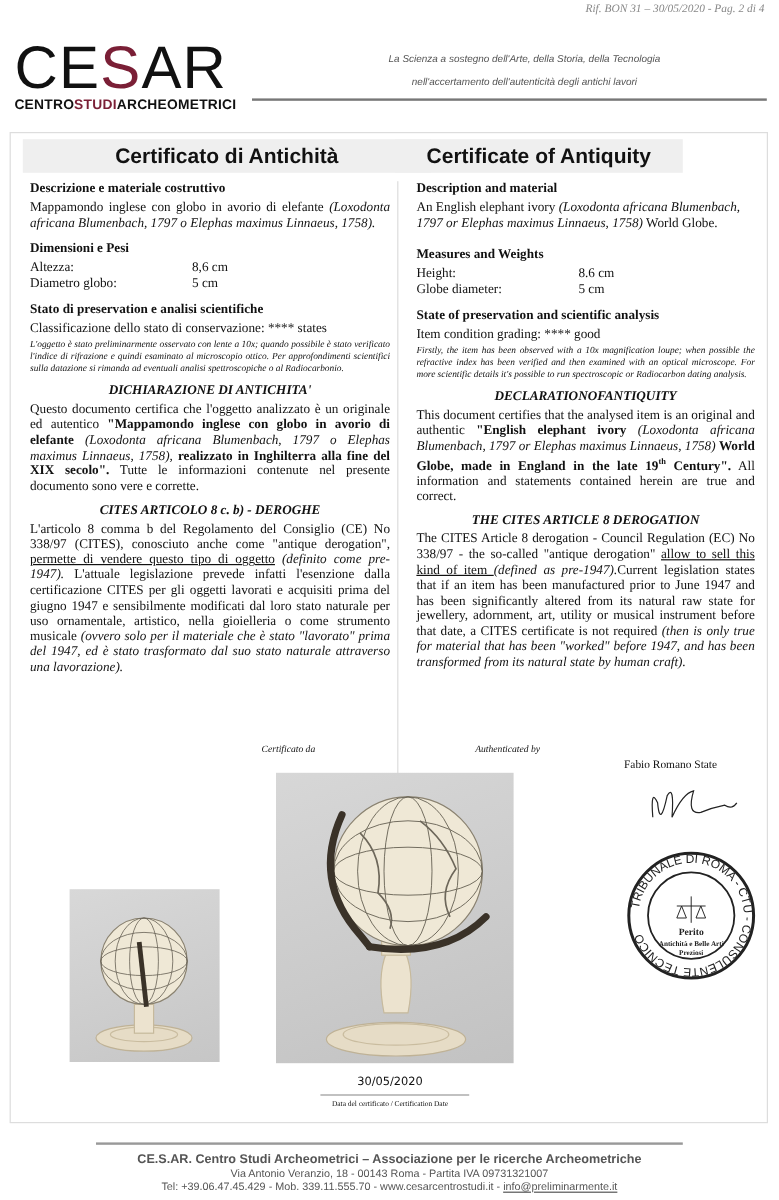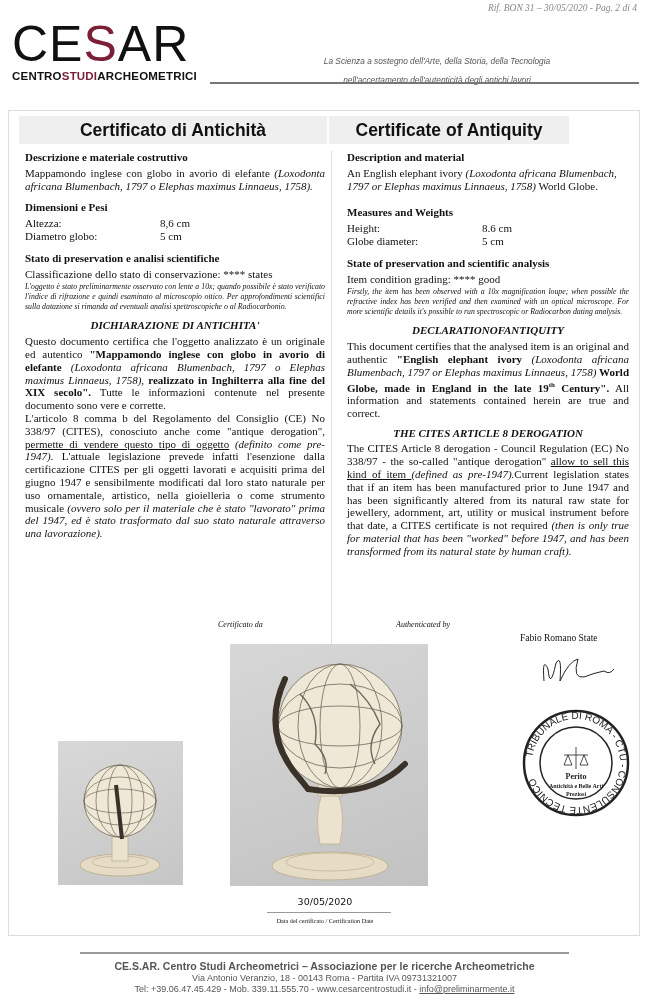--- a/index.html
+++ b/index.html
@@ -1,33 +1,33 @@
 <!DOCTYPE html>
 <html><head>
 <meta charset="utf-8">
 <style>
   * { box-sizing: border-box; margin: 0; padding: 0; }
   html, body { width: 649px; height: 1000px; background: #ffffff; overflow: hidden; }
   body { position: relative; font-family: "Liberation Serif", serif; color: #111; }
 
   .ref { position: absolute; top: 3px; right: 12px; font-size: 9.5px; font-style: italic; color: #888; font-family: "Liberation Serif", serif; }
 
-  .logo { position: absolute; left: 12px; top: 22px; width: 220px; }
+  .logo { position: absolute; left: 12px; top: 34px; width: 220px; }
   .logo-main { font-family: "Liberation Sans", sans-serif; font-size: 50px; letter-spacing: 1px; line-height: 44px; color: #111; font-weight: 400; }
   .logo-main .s { color: #7a1f36; }
   .logo-sub { font-family: "Liberation Sans", sans-serif; font-size: 11.5px; font-weight: 700; letter-spacing: 0.2px; color: #111; margin-top: 4px; }
   .logo-sub .s { color: #7a1f36; }
 
-  .tagline { position: absolute; left: 232px; width: 410px; top: 40px; text-align: center; font-family: "Liberation Sans", sans-serif; font-style: italic; color: #555; font-size: 8.3px; line-height: 19px; margin-top: 12px; }
+  .tagline { position: absolute; left: 232px; width: 410px; top: 40px; text-align: center; font-family: "Liberation Sans", sans-serif; font-style: italic; color: #555; font-size: 8.3px; line-height: 19px; }
   .tag-rule { position: absolute; left: 210px; right: 10px; top: 82px; height: 1.5px; background: #777; }
 
   .frame { position: absolute; left: 8px; top: 110px; width: 632px; height: 826px; border: 1.5px solid #ddd; background: #fff; }
 
   .hbar { position: absolute; top: 5px; height: 28px; background: #efefef; font-family: "Liberation Sans", sans-serif; font-weight: 700; font-size: 17.5px; text-align: center; line-height: 28px; color: #111; }
-  .hbar.left { left: 10px; width: 308px; }
+  .hbar.left { left: 10px; width: 340px; }
   .hbar.right { left: 320px; width: 240px; }
 
   .col { position: absolute; top: 40px; font-size: 11px; line-height: 12.8px; text-align: justify; }
   .col.left { left: 16px; width: 300px; }
   .col.right { left: 338px; width: 282px; }
   .vdiv { position: absolute; left: 322px; top: 40px; width: 1px; height: 550px; background: #ddd; }
 
   .sec-title { font-weight: 700; font-size: 11px; margin-bottom: 3px; }
   .p { margin-bottom: 9px; }
   .kv { display: flex; line-height: 12.8px; }
@@ -88,20 +88,21 @@
       </div>
     <div class="kv p">
         <span class="k">Diametro globo:</span>
         <span>5 cm</span>
       </div>
     <div class="sec-title">Stato di preservation e analisi scientifiche</div>
     <div style="margin-bottom:2px">Classificazione dello stato di conservazione: **** states</div>
     <div class="small-it">L'oggetto è stato preliminarmente osservato con lente a 10x; quando possibile è stato verificato l'indice di rifrazione e quindi esaminato al microscopio ottico. Per approfondimenti scientifici sulla datazione si rimanda ad eventuali analisi spettroscopiche o al Radiocarbonio.</div>
     <div class="center-title">DICHIARAZIONE DI ANTICHITA'</div>
     <div><span>Questo documento certifica che l'oggetto analizzato è un originale ed autentico </span><span class="b">"Mappamondo inglese con globo in avorio di elefante</span><span class="it"> (Loxodonta africana Blumenbach, 1797 o Elephas maximus Linnaeus, 1758), </span><span class="b">realizzato in Inghilterra alla fine del XIX secolo".</span><span> Tutte le informazioni contenute nel presente documento sono vere e corrette.</span></div>
+    <div class="center-title">CITES ARTICOLO 8 c. b) - DEROGHE</div>
     <div><span>L'articolo 8 comma b del Regolamento del Consiglio (CE) No 338/97 (CITES), conosciuto anche come "antique derogation", </span><span class="u">permette di vendere questo tipo di oggetto</span><span class="it"> (definito come pre-1947).</span><span> L'attuale legislazione prevede infatti l'esenzione dalla certificazione CITES per gli oggetti lavorati e acquisiti prima del giugno 1947 e sensibilmente modificati dal loro stato naturale per uso ornamentale, artistico, nella gioielleria o come strumento musicale </span><span class="it">(ovvero solo per il materiale che è stato "lavorato" prima del 1947, ed è stato trasformato dal suo stato naturale attraverso una lavorazione).</span></div>
   </div>
 
   <div class="col right">
     <div class="sec-title">Description and material</div>
     <div class="p" style="text-align:left;margin-bottom:14px"><span>An English elephant ivory </span><span class="it">(Loxodonta africana Blumenbach, 1797 or Elephas maximus Linnaeus, 1758)</span><span> World Globe.</span></div>
     <div class="sec-title">Measures and Weights</div>
     <div class="kv">
         <span class="k">Height:</span>
         <span>8.6 cm</span>

